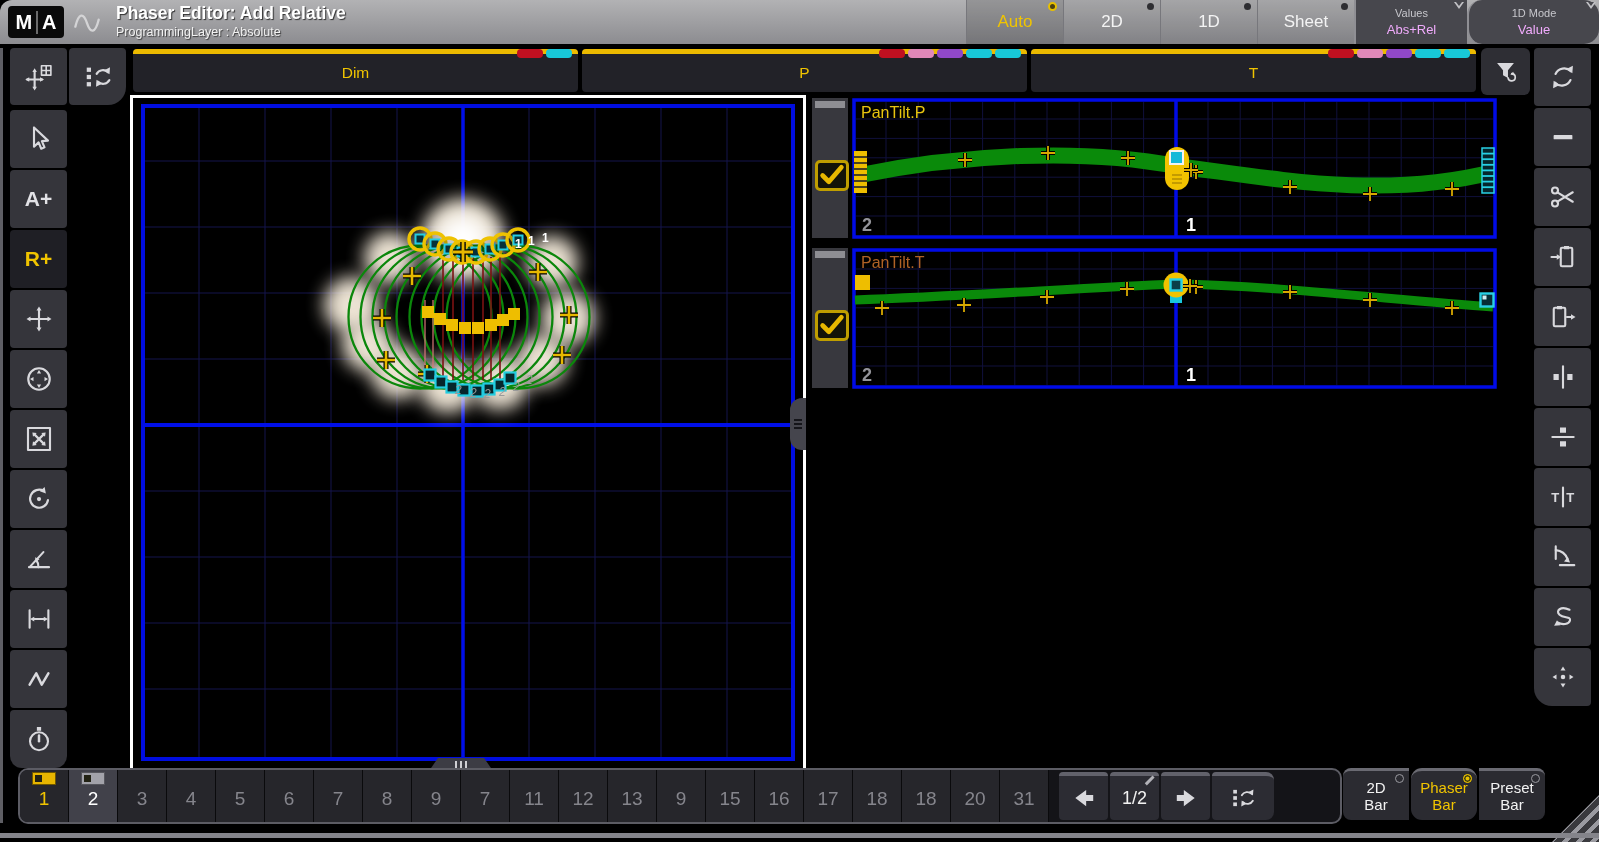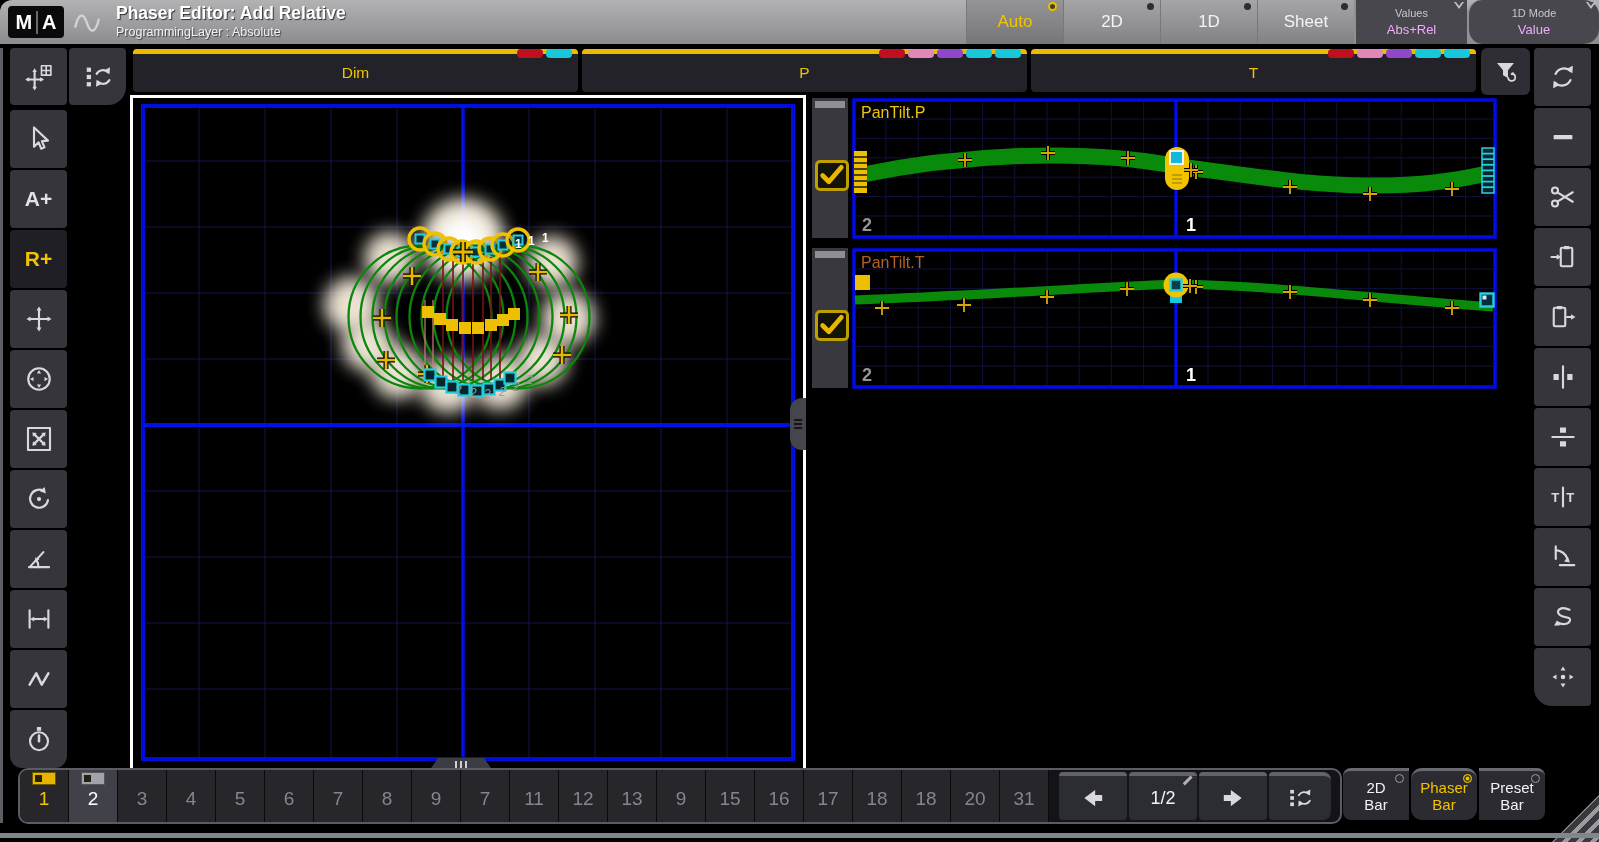--- a/index.html
+++ b/index.html
@@ -89,21 +89,21 @@
     display:flex;align-items:center;justify-content:center;cursor:pointer;}
   .step .snum{font-size:19px;color:#85858c;padding-top:6px;}
   .step.active .snum{color:#f0c400;}
   .step.selected{background:#41414a;}
   .step.selected .snum{color:#fff;}
   .sbadge{position:absolute;top:2px;left:50%;transform:translateX(-50%);width:22px;height:11px;}
   .sbadge.yellow{background:#e7b500;border:1px solid #6d5600;}
   .sbadge.gray{background:#a2a2aa;border:1px solid #55555c;}
   .sbadge i{position:absolute;left:2px;top:2px;width:7px;height:7px;background:#222214;}
   #pager{display:flex;margin-left:10px;gap:2px;height:48px;align-items:stretch;}
-  .pbtn{position:relative;width:68px;background:#2c2c33;border-top:4px solid #62626b;border-radius:4px;
+  .pbtn{position:relative;width:49px;background:#2c2c33;border-top:4px solid #62626b;border-radius:4px;
     display:flex;align-items:center;justify-content:center;cursor:pointer;}
   .pbtn .ic{width:26px;height:26px;}
   .pbtn:last-child{border-radius:4px 8px 8px 4px;width:62px;}
   #pg-num span.num{font-size:18px;color:#f2f2f2;}
   #pg-pencil{position:absolute;top:3px;right:4px;width:11px;height:2.5px;background:#b2b2b8;transform:rotate(-45deg);}
   #viewbtns{position:absolute;left:1343px;top:768px;display:flex;gap:2px;height:52px;}
   .vbtn{position:relative;width:66px;background:#2b2b31;border-top:3px solid #6a6a72;
     display:flex;flex-direction:column;align-items:center;justify-content:center;cursor:pointer;border-radius:11px;}
   .vbtn:first-child{border-radius:8px 0 0 8px;}
   .vbtn:last-child{border-radius:0 8px 8px 0;}

